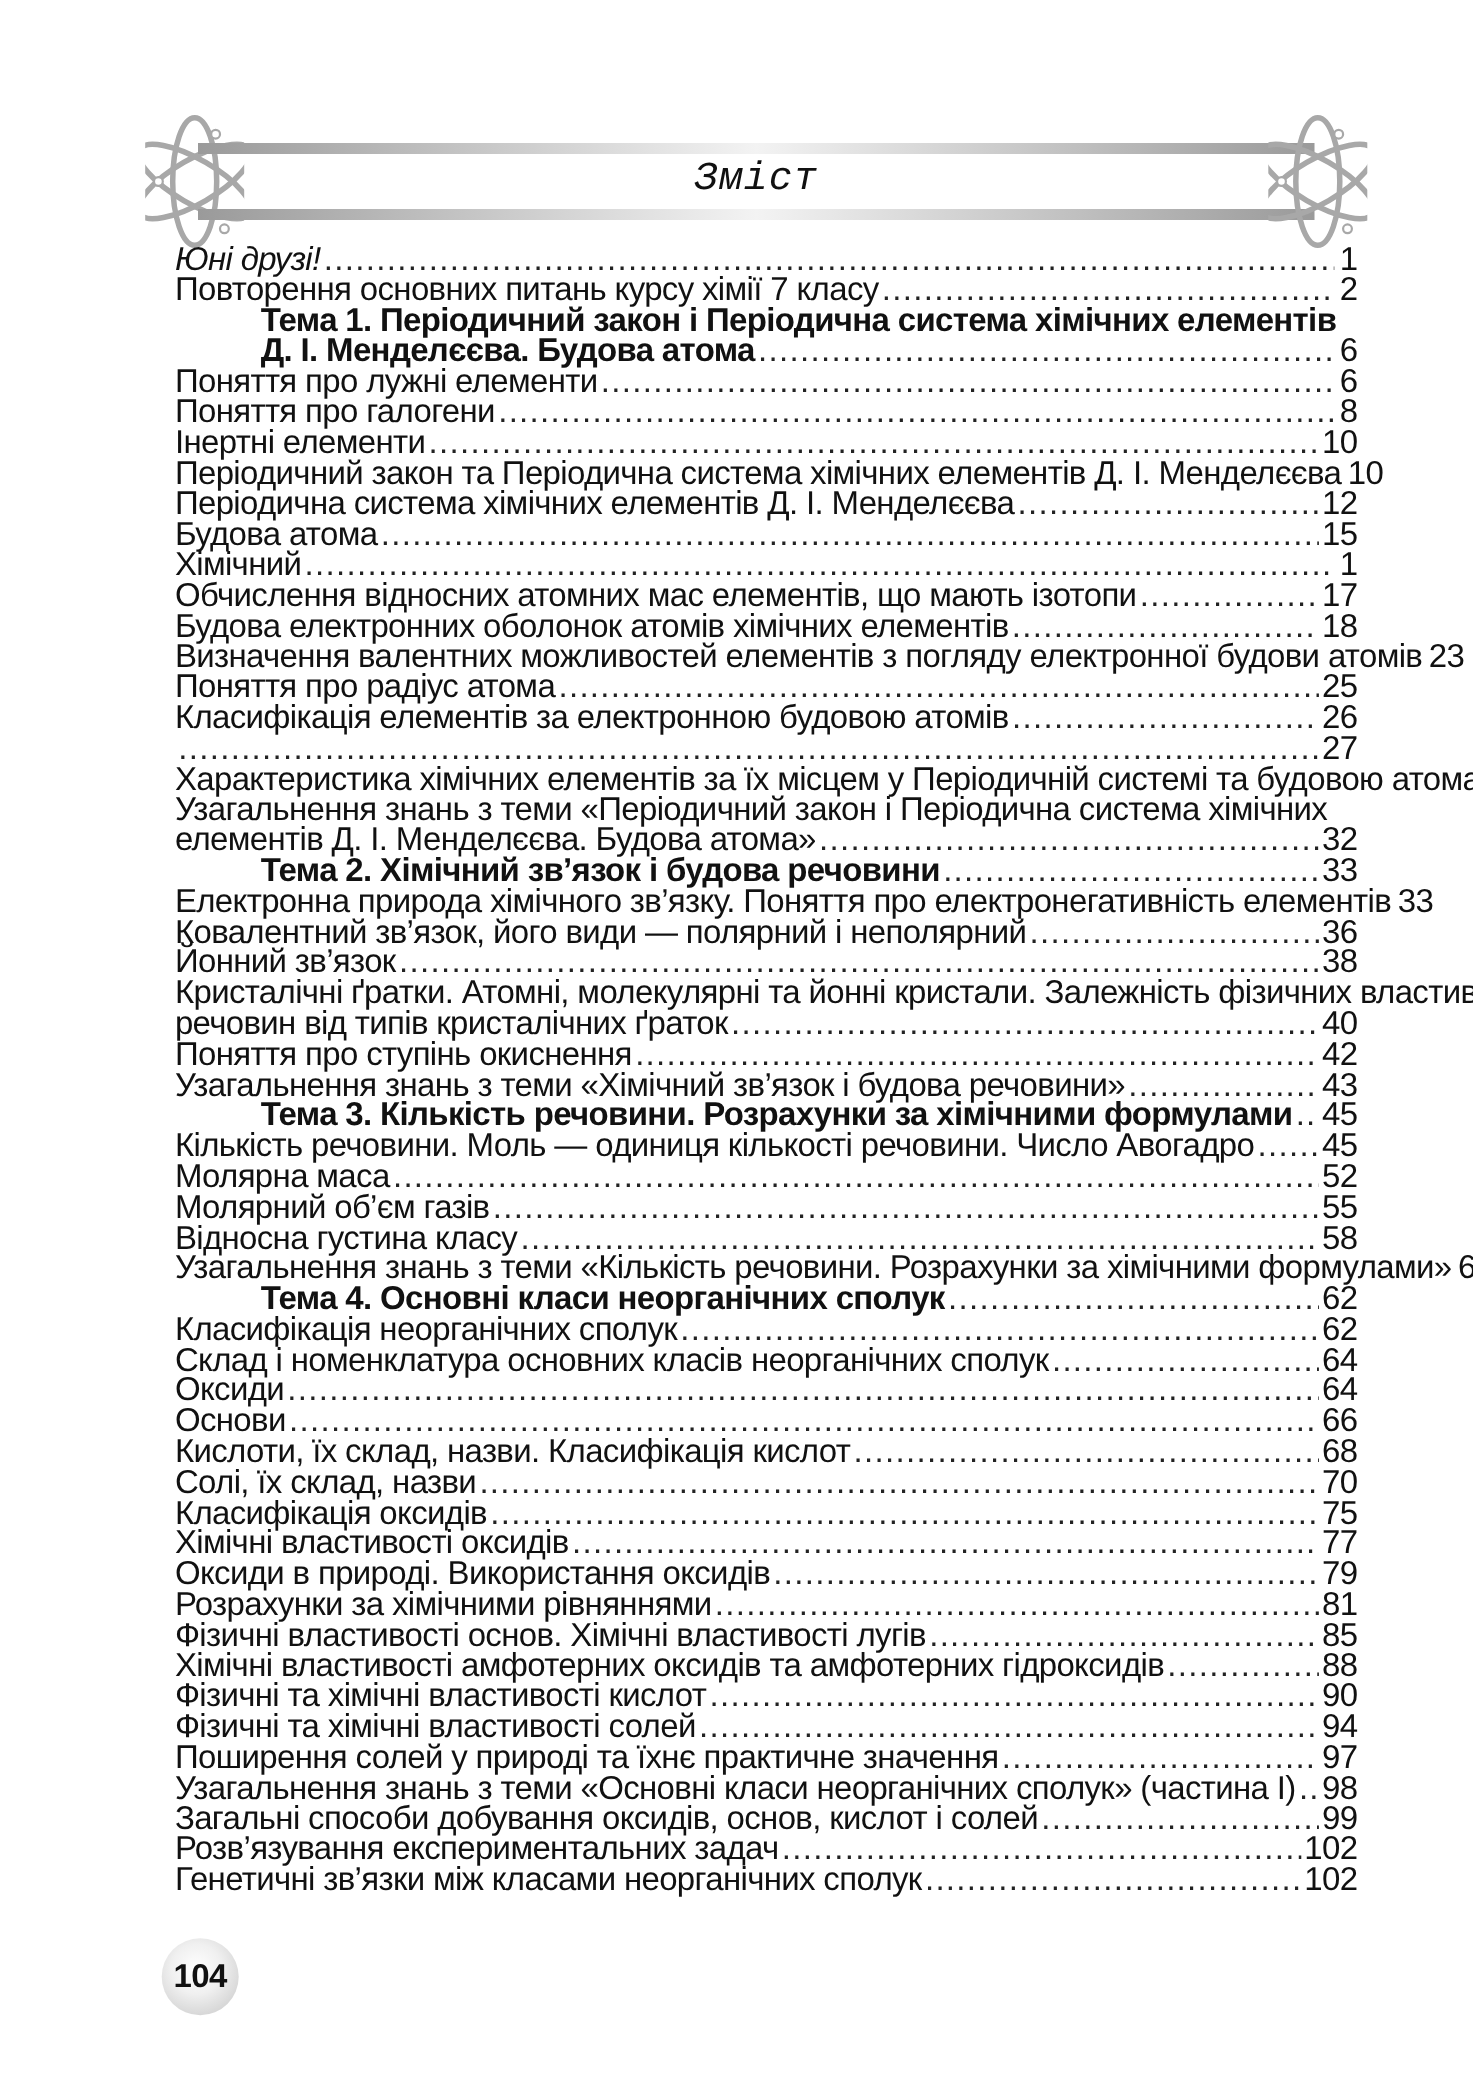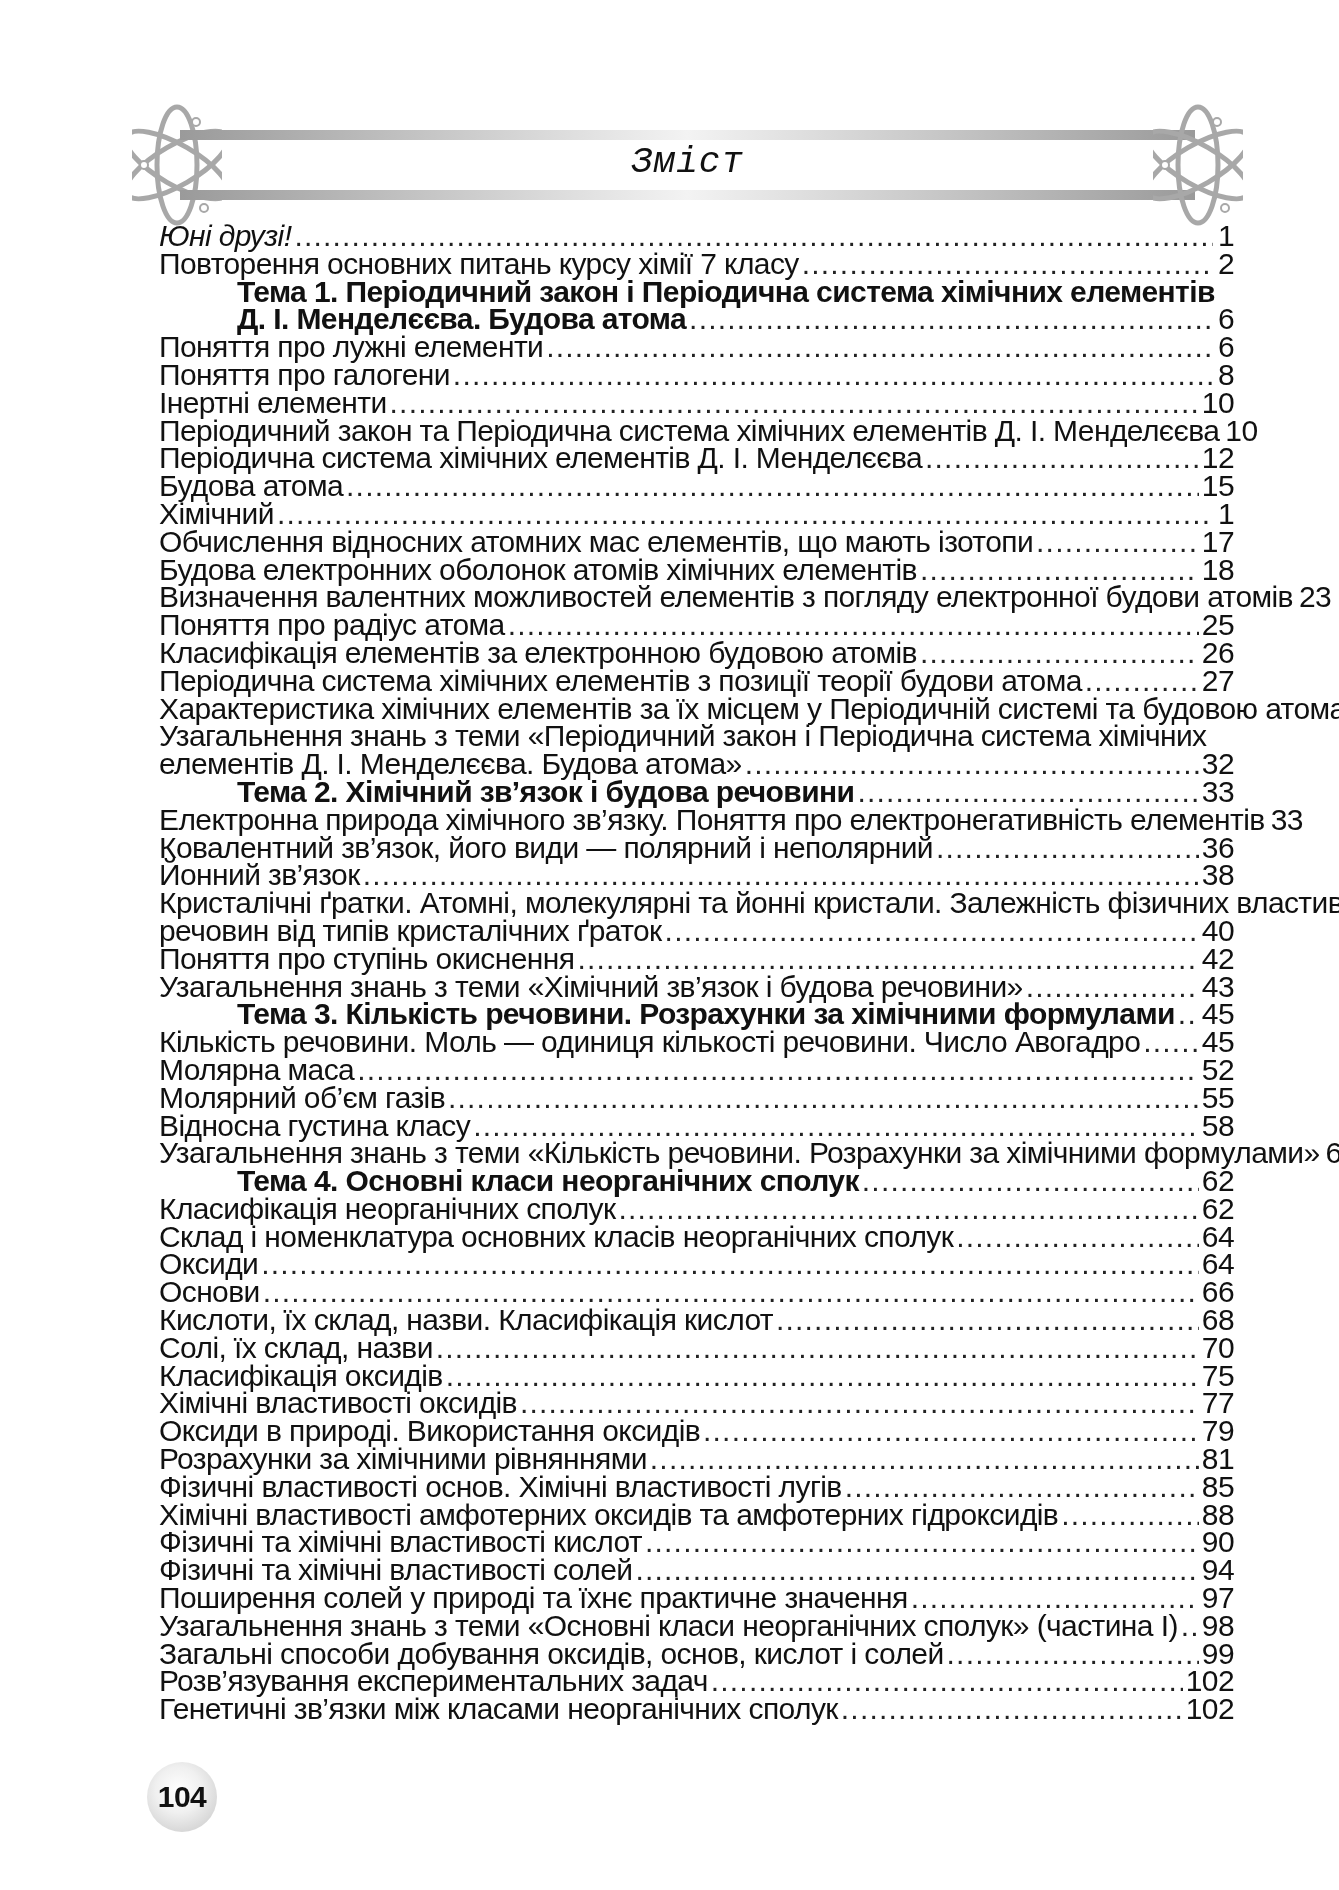--- a/index.html
+++ b/index.html
@@ -141,21 +141,20 @@
       <span class="label">Поняття про радіус атома</span>
       <span class="leader"></span>
       <span class="page">25</span>
     </div>
     <div class="toc-row">
       <span class="label">Класифікація елементів за електронною будовою атомів</span>
       <span class="leader"></span>
       <span class="page">26</span>
     </div>
     <div class="toc-row">
-      <span class="label">Періодична система хімічних елементів з позиції теорії будови атома</span>
       <span class="leader"></span>
       <span class="page">27</span>
     </div>
     <div class="toc-row">
       <span class="label">Характеристика хімічних елементів за їх місцем у Періодичній системі та будовою атома</span>
       <span class="leader"></span>
       <span class="page">31</span>
     </div>
     <div class="toc-row noleader">
       <span class="label">Узагальнення знань з теми «Періодичний закон і Періодична система хімічних</span>

